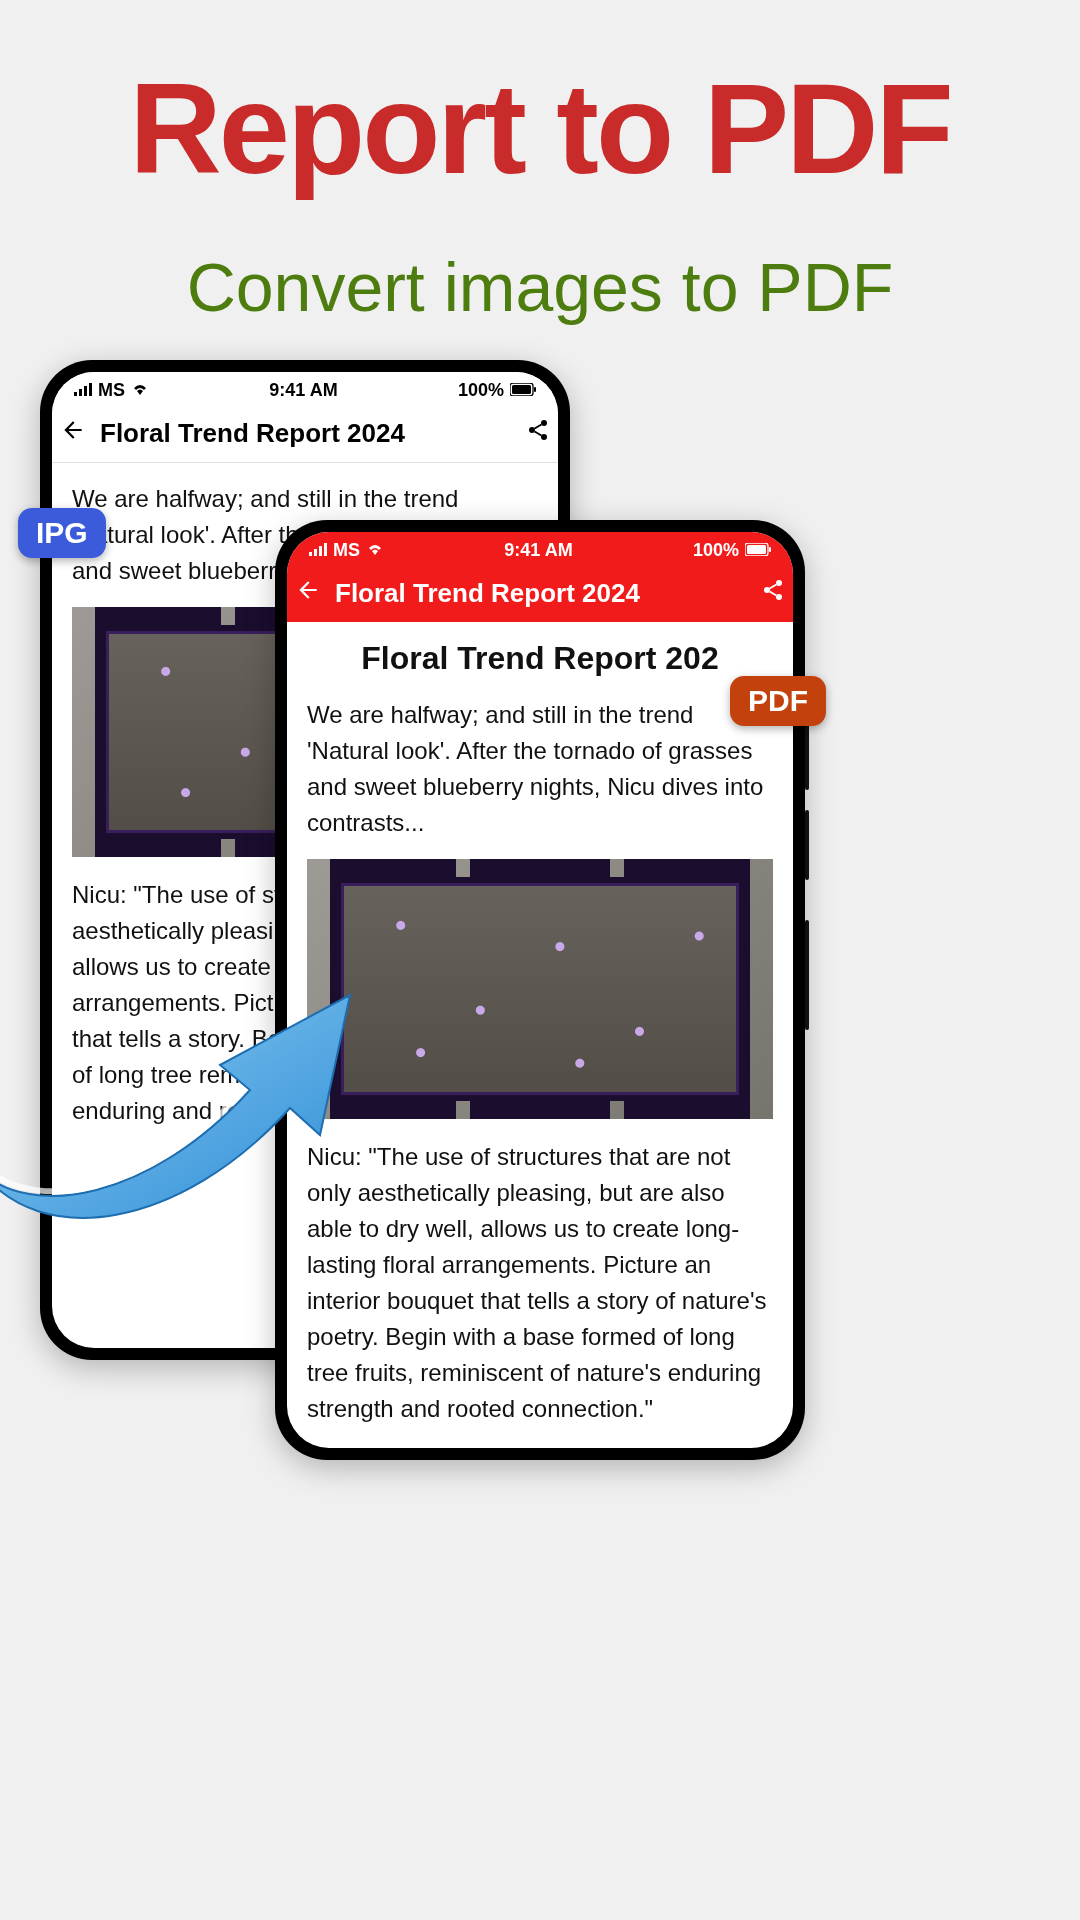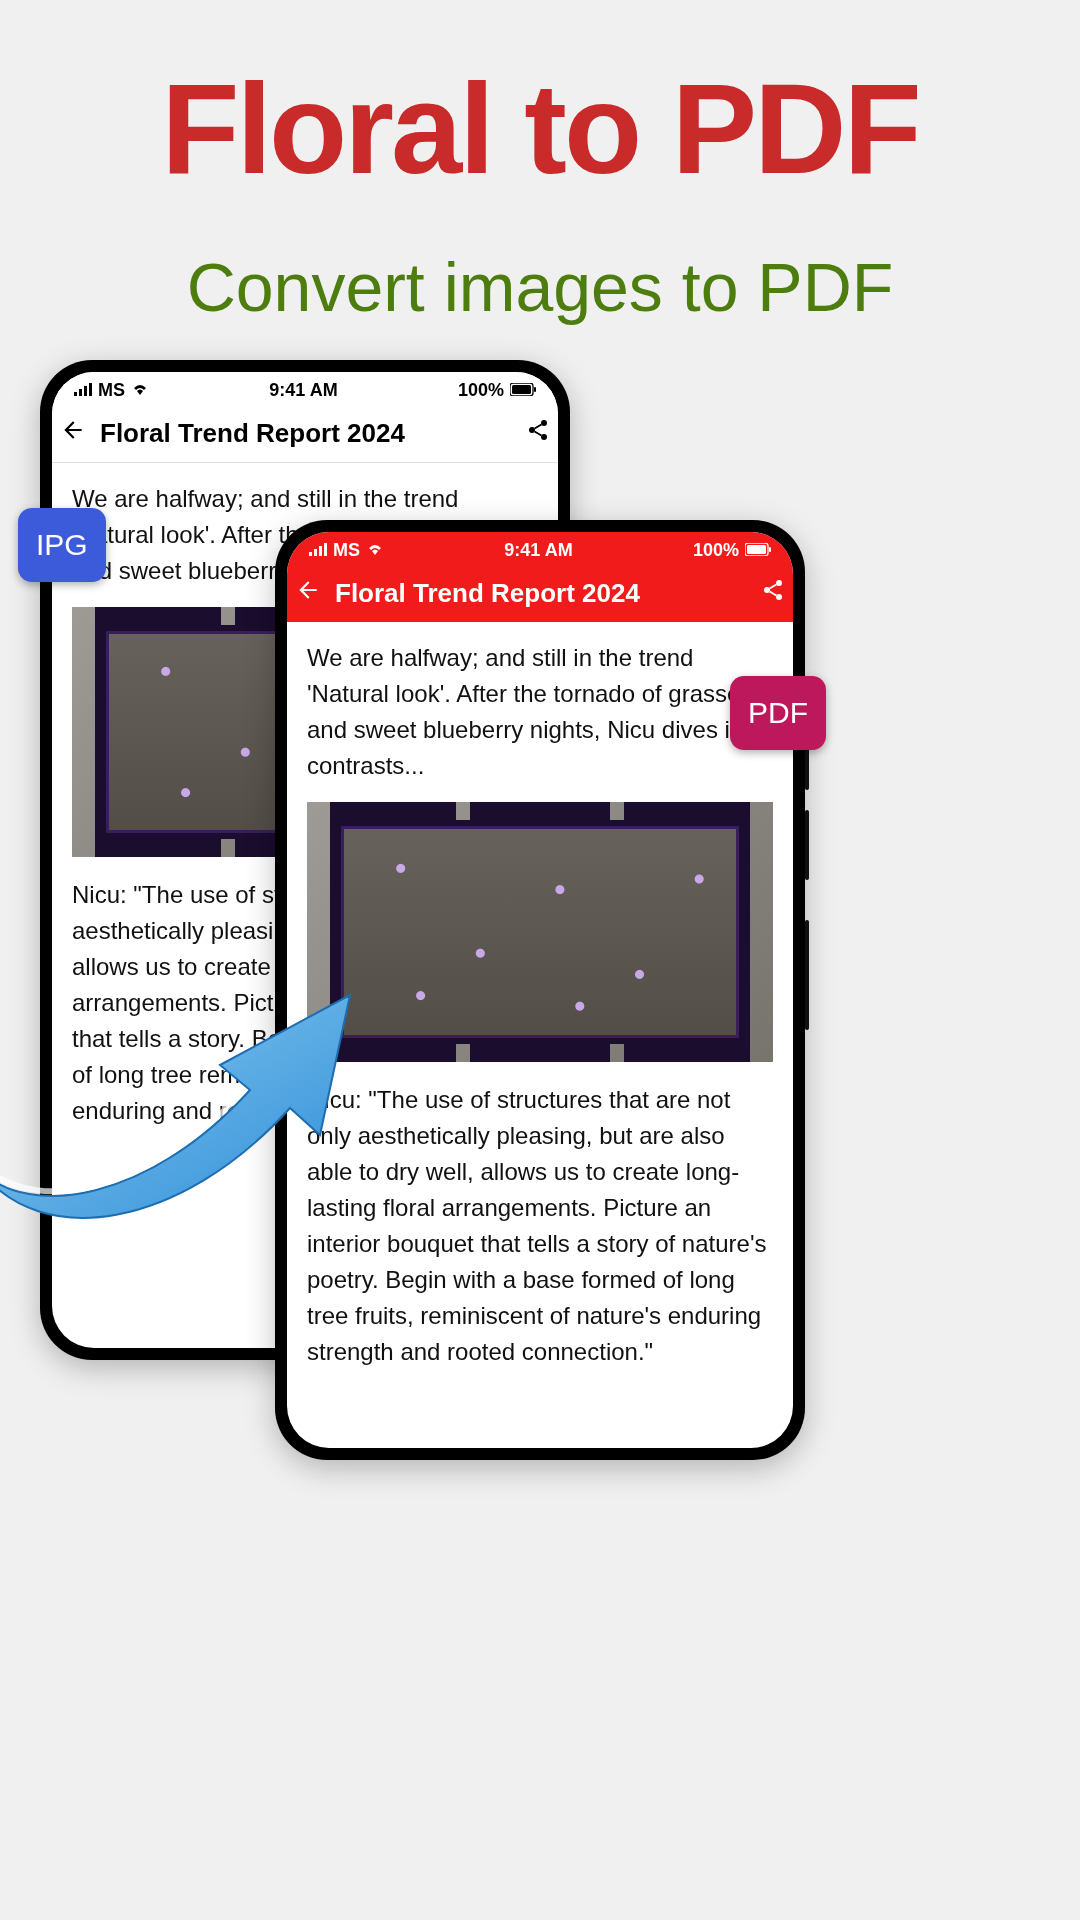--- a/index.html
+++ b/index.html
@@ -139,44 +139,44 @@
       radial-gradient(circle at 20% 80%, #c9a8e8 4px, transparent 5px),
       radial-gradient(circle at 60% 85%, #c9a8e8 4px, transparent 5px),
       linear-gradient(180deg, #68625c 0%, #524d47 100%);
     border: 6px solid #1a0d2e;
     box-shadow: inset 0 0 0 3px #3a1e5c;
   }
 
   
   .badge {
     position: absolute;
-    padding: 20px 18px;
+    padding: 8px 18px;
     border-radius: 14px;
     font-size: 30px;
-    font-weight: 400;
+    font-weight: 700;
     color: #fff;
     box-shadow: 0 3px 8px rgba(0,0,0,0.3);
   }
   .badge.ipg { background: #3b5bdb; left: 18px; top: 508px; }
-  .badge.pdf { background: #be185d; left: 730px; top: 676px; }
+  .badge.pdf { background: #c2410c; left: 730px; top: 676px; }
 
   
   .arrow {
     position: absolute;
     left: -30px;
     top: 940px;
     width: 420px;
     height: 300px;
     pointer-events: none;
   }
 </style>
 </head>
 <body>
 
-<div class="headline">Floral to PDF</div>
+<div class="headline">Report to PDF</div>
 <div class="subheadline">Convert images to PDF</div>
 
 <div class="phone phone-left">
   <div class="phone-screen">
     <div class="status white-bg">
       <div class="status-left">
         <span class="sig-icon">
           <svg width="18" height="14" viewBox="0 0 18 14">
               <rect x="0" y="10" width="3" height="4" fill="#000"></rect>
               <rect x="5" y="7" width="3" height="7" fill="#000"></rect>
@@ -271,20 +271,21 @@
       <span class="share">
         <svg width="24" height="24" viewBox="0 0 24 24">
             <circle cx="18" cy="5" r="3" fill="#fff"></circle>
             <circle cx="6" cy="12" r="3" fill="#fff"></circle>
             <circle cx="18" cy="19" r="3" fill="#fff"></circle>
             <path d="M8.6 10.5 L15.4 6.5 M8.6 13.5 L15.4 17.5" stroke="#fff" stroke-width="2"></path>
           </svg>
       </span>
     </div>
     <div class="content">
+      <div class="doc-title center">Floral Trend Report 202</div>
       <div class="para">We are halfway; and still in the trend 'Natural look'. After the tornado of grasses and sweet blueberry nights, Nicu dives into contrasts...</div>
       <div class="img-placeholder"></div>
       <div class="para">Nicu: "The use of structures that are not only aesthetically pleasing, but are also able to dry well, allows us to create long-lasting floral arrangements. Picture an interior bouquet that tells a story of nature's poetry. Begin with a base formed of long tree fruits, reminiscent of nature's enduring strength and rooted connection."</div>
     </div>
   </div>
 </div>
 
 <div class="badge ipg">IPG</div>
 <div class="badge pdf">PDF</div>
 

